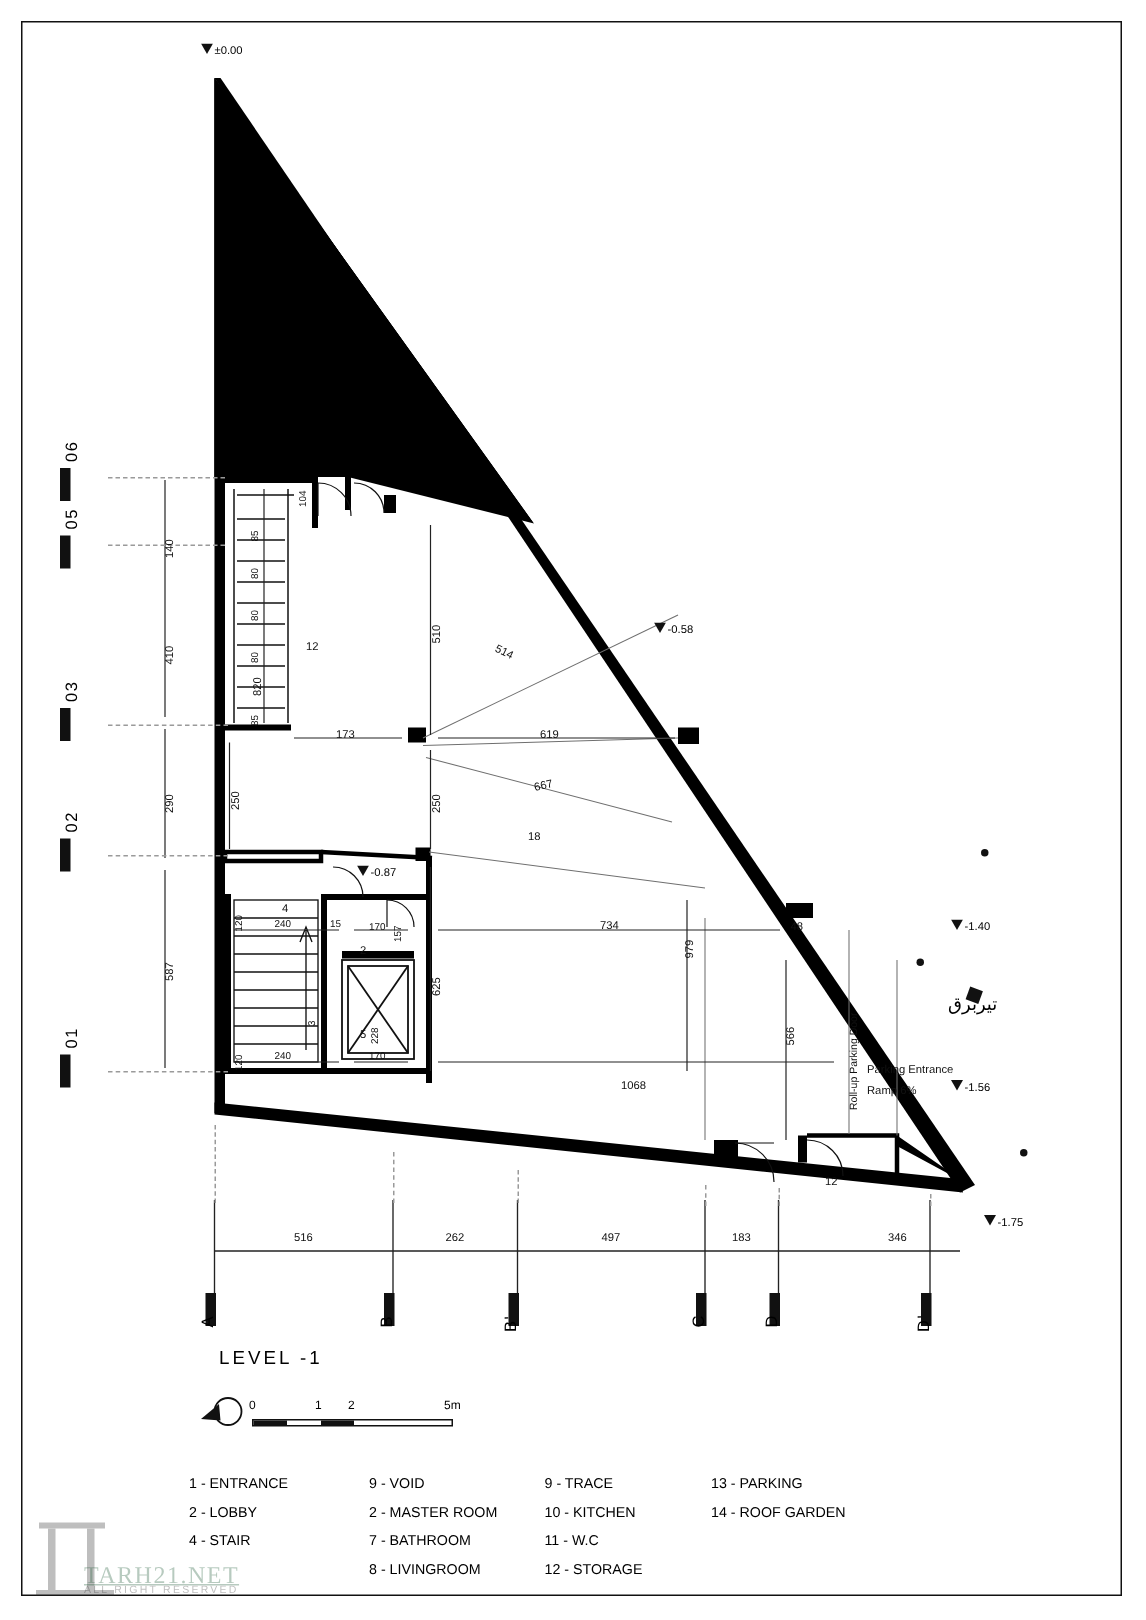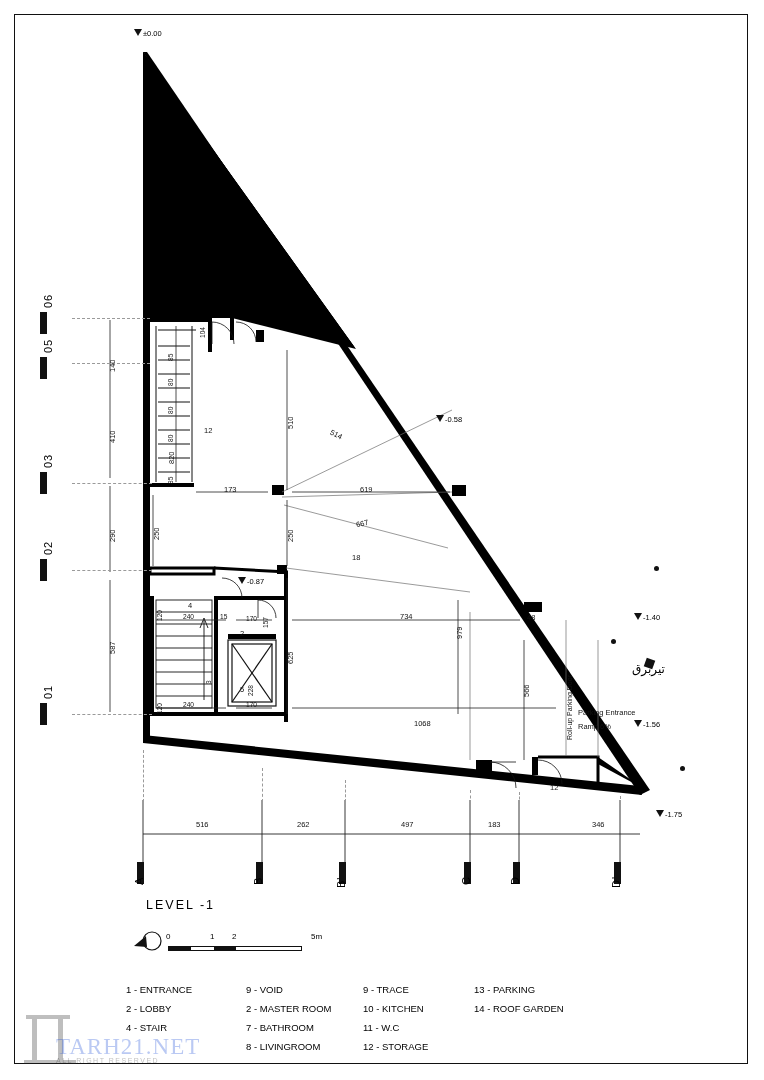--- a/index.html
+++ b/index.html
@@ -26,21 +26,21 @@
   .legend .col div{white-space:nowrap;}
 
   .levelcap{position:absolute;left:146px;top:898px;font-size:12.5px;letter-spacing:2px;}
 
   .scalewrap{position:absolute;left:128px;top:930px;}
   .scalebar{position:absolute;left:40px;top:16px;width:134px;height:5px;border:1px solid #111;box-sizing:border-box;background:
      linear-gradient(90deg,#111 0 22px,#fff 22px 45px,#111 45px 67px,#fff 67px 134px);}
   .scnum{position:absolute;font-size:8px;top:2px;}
 
   .wm{position:absolute;left:22px;bottom:8px;opacity:.30;}
-  .wm .wtxt{font-size:23px;letter-spacing:1px;color:#1d4ed8;font-family:"Liberation Serif",serif;}
+  .wm .wtxt{font-size:16px;letter-spacing:1px;color:#14532d;font-family:"Liberation Serif",serif;text-decoration:underline;}
   .wm .wsub{font-size:7px;letter-spacing:1.5px;color:#2b2b2b;margin-top:-3px;}
 
   .elev{position:absolute;font-size:7.5px;white-space:nowrap;}
   .elev .mk{display:inline-block;width:7px;height:7px;margin-right:2px;vertical-align:-1px;}
 
   .dot{position:absolute;width:5px;height:5px;border-radius:50%;background:#111;}
   .farsi{position:absolute;font-size:12px;font-family:"DejaVu Sans",sans-serif;}
 
   svg{position:absolute;left:0;top:0;}
 </style>
@@ -355,21 +355,21 @@
   <div class="dot" style="left:680px;top:766px;"></div>
   <div style="position:absolute;left:645px;top:659px;width:9px;height:9px;background:#111;transform:rotate(20deg);"></div>
 
   <div class="levelcap">LEVEL  -1</div>
 
   <div class="scalewrap">
     <div class="scalebar"></div>
     <div class="scnum" style="left:38px;">0</div>
     <div class="scnum" style="left:82px;">1</div>
     <div class="scnum" style="left:104px;">2</div>
-    <div class="scnum" style="left:168px;margin-left:15px;">5m</div>
+    <div class="scnum" style="left:168px;">5m</div>
   </div>
 
   <div class="legend">
     <div class="col" style="left:0px;">
       <div>1 - ENTRANCE</div>
       <div>2 - LOBBY</div>
       <div></div>
       <div>4 - STAIR</div>
     </div>
     <div class="col" style="left:120px;">

